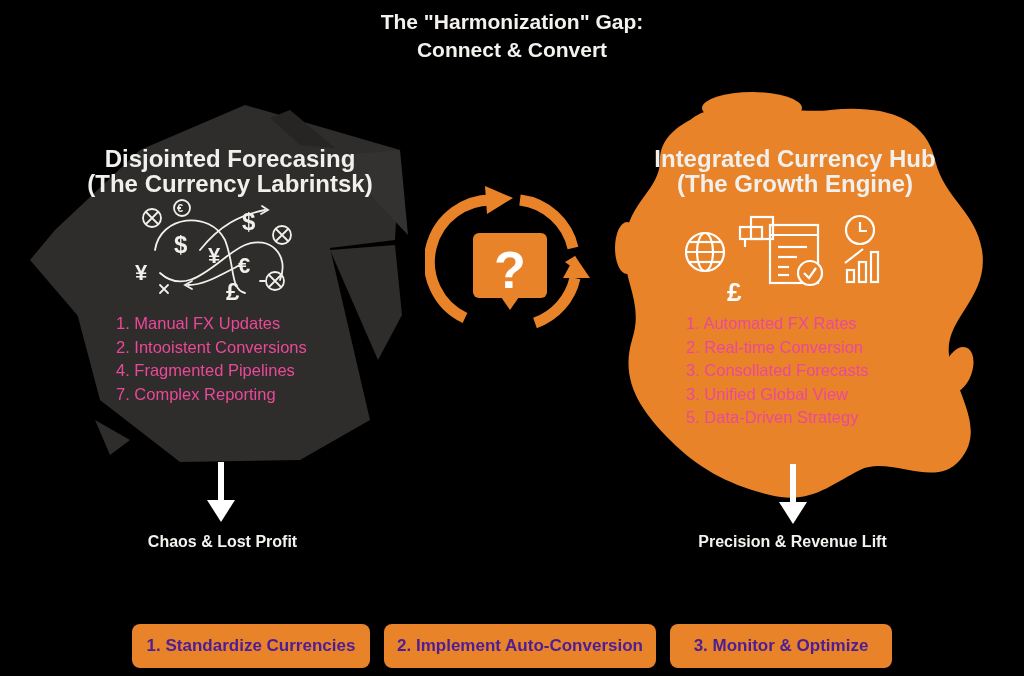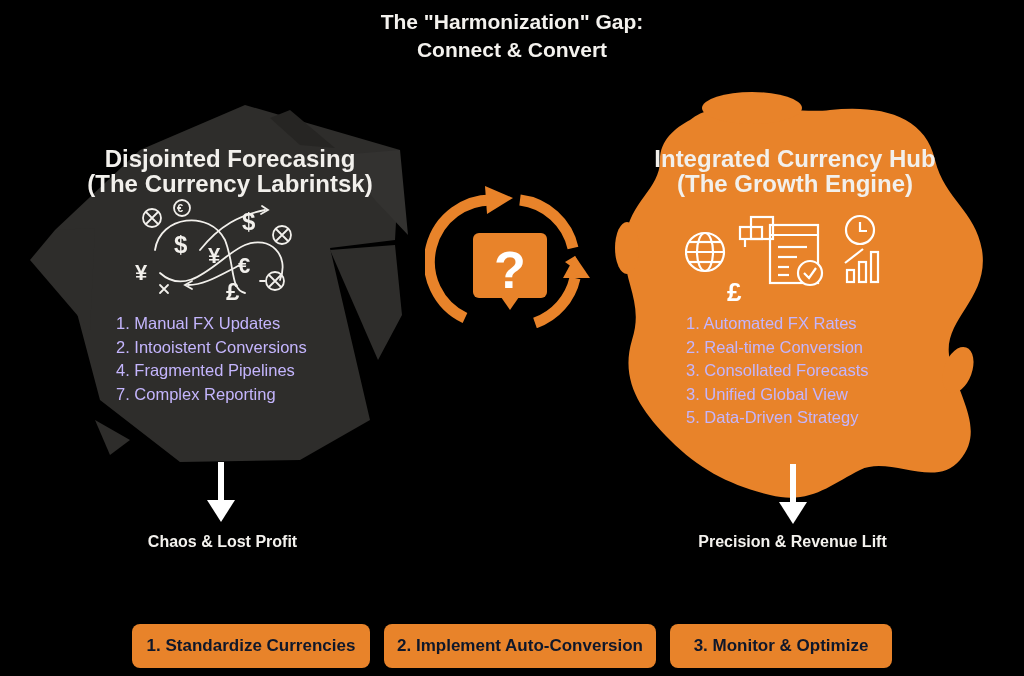--- a/index.html
+++ b/index.html
@@ -9,29 +9,29 @@
     }
     .title {
       position: absolute; left: 0; top: 8px; width: 1024px; text-align: center;
       font-weight: bold; font-size: 21px; line-height: 28px; color: #f4f2ee;
     }
     .shape-svg { position: absolute; left: 0; top: 0; }
     .panel-title {
       position: absolute; text-align: center; font-weight: bold; font-size: 24px; line-height: 25px; color: #f2f0ec;
     }
     .list {
-      position: absolute; margin: 0; padding: 0; list-style: none; font-size: 16.5px; line-height: 23.5px; color: #c4b5fd;
+      position: absolute; margin: 0; padding: 0; list-style: none; font-size: 16.5px; line-height: 23.5px; color: #ec4899;
     }
     .list li { white-space: nowrap; }
     .outcome {
       position: absolute; text-align: center; font-weight: bold; font-size: 16px; color: #f4f2ee; white-space: nowrap;
     }
     .step-btn {
       position: absolute; top: 624px; height: 44px; border-radius: 8px; background: #E8832A;
-      color: #0f172a; font-weight: bold; font-size: 17px; display: flex; align-items: center; justify-content: center;
+      color: #4c1d95; font-weight: bold; font-size: 17px; display: flex; align-items: center; justify-content: center;
       white-space: nowrap; cursor: pointer;
     }
     .icon { position: absolute; }
   </style>
 </head>
 <body>
 
 <div class="title">
   <div>The "Harmonization" Gap:</div>
   <div>Connect &amp; Convert</div>

